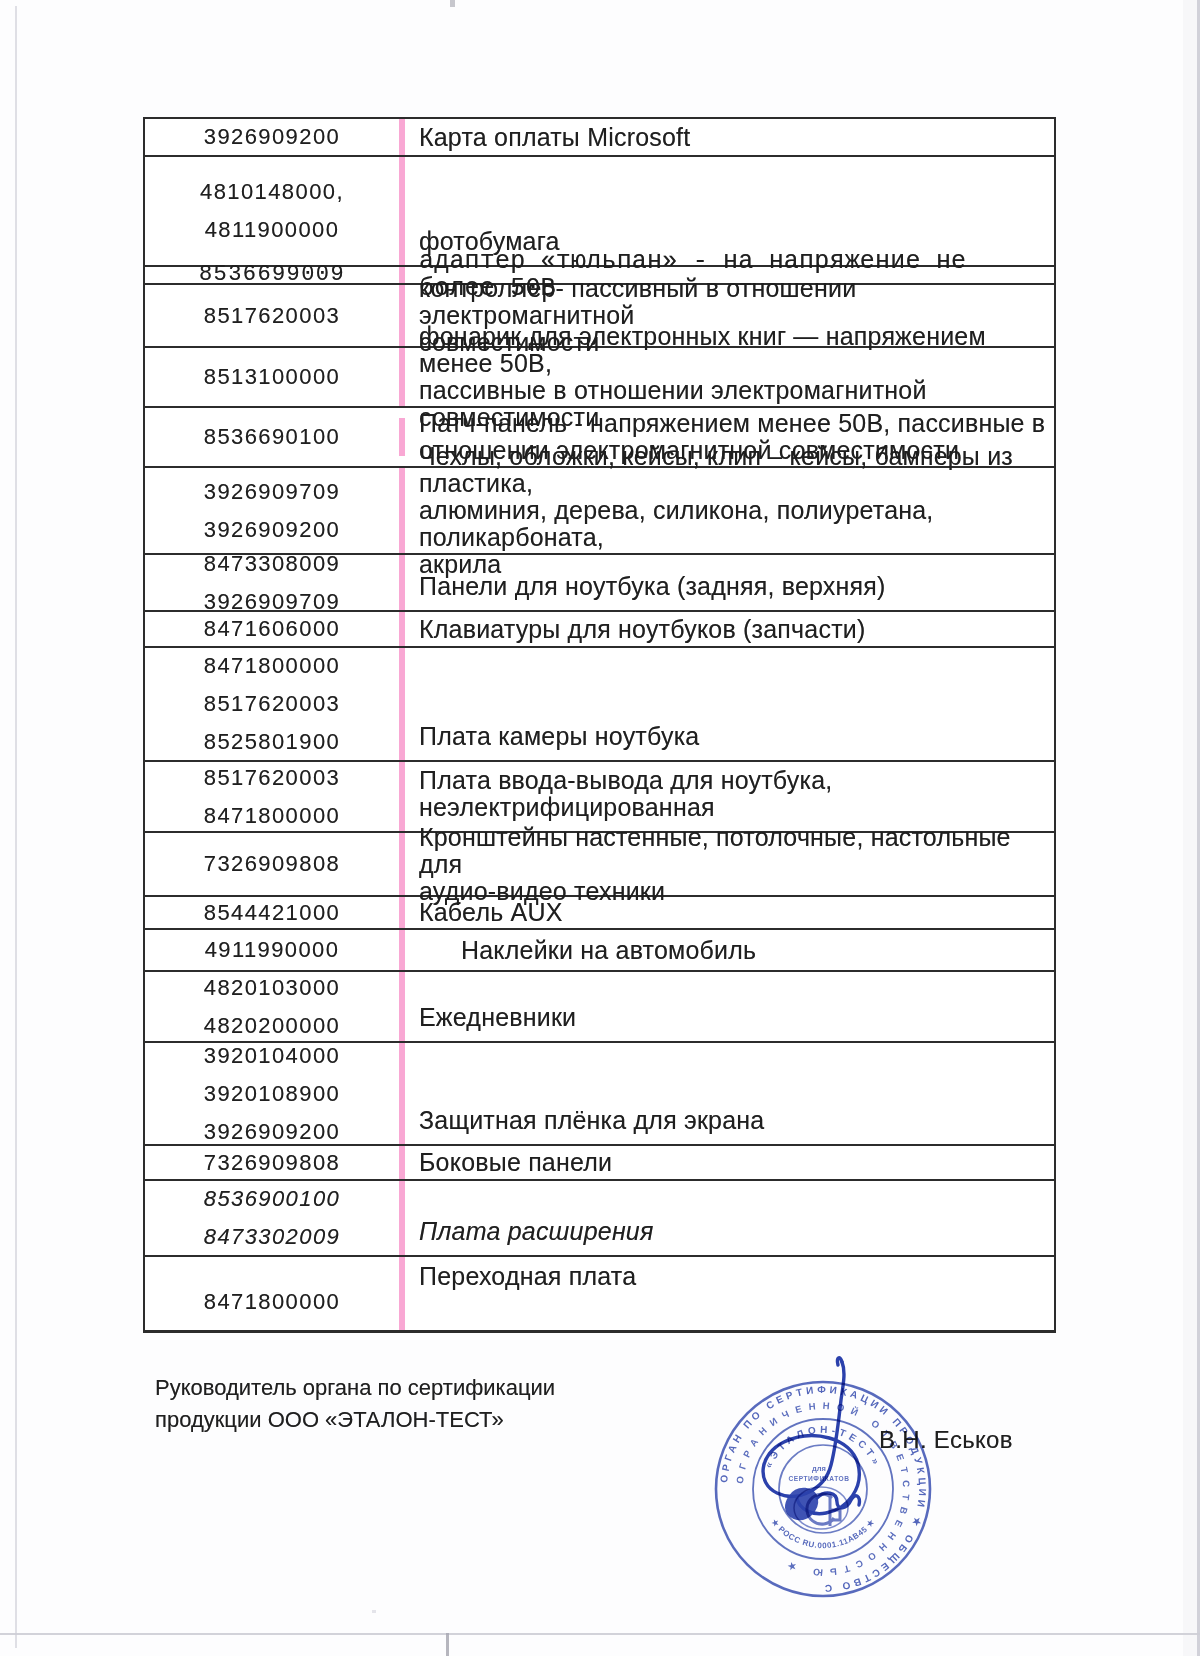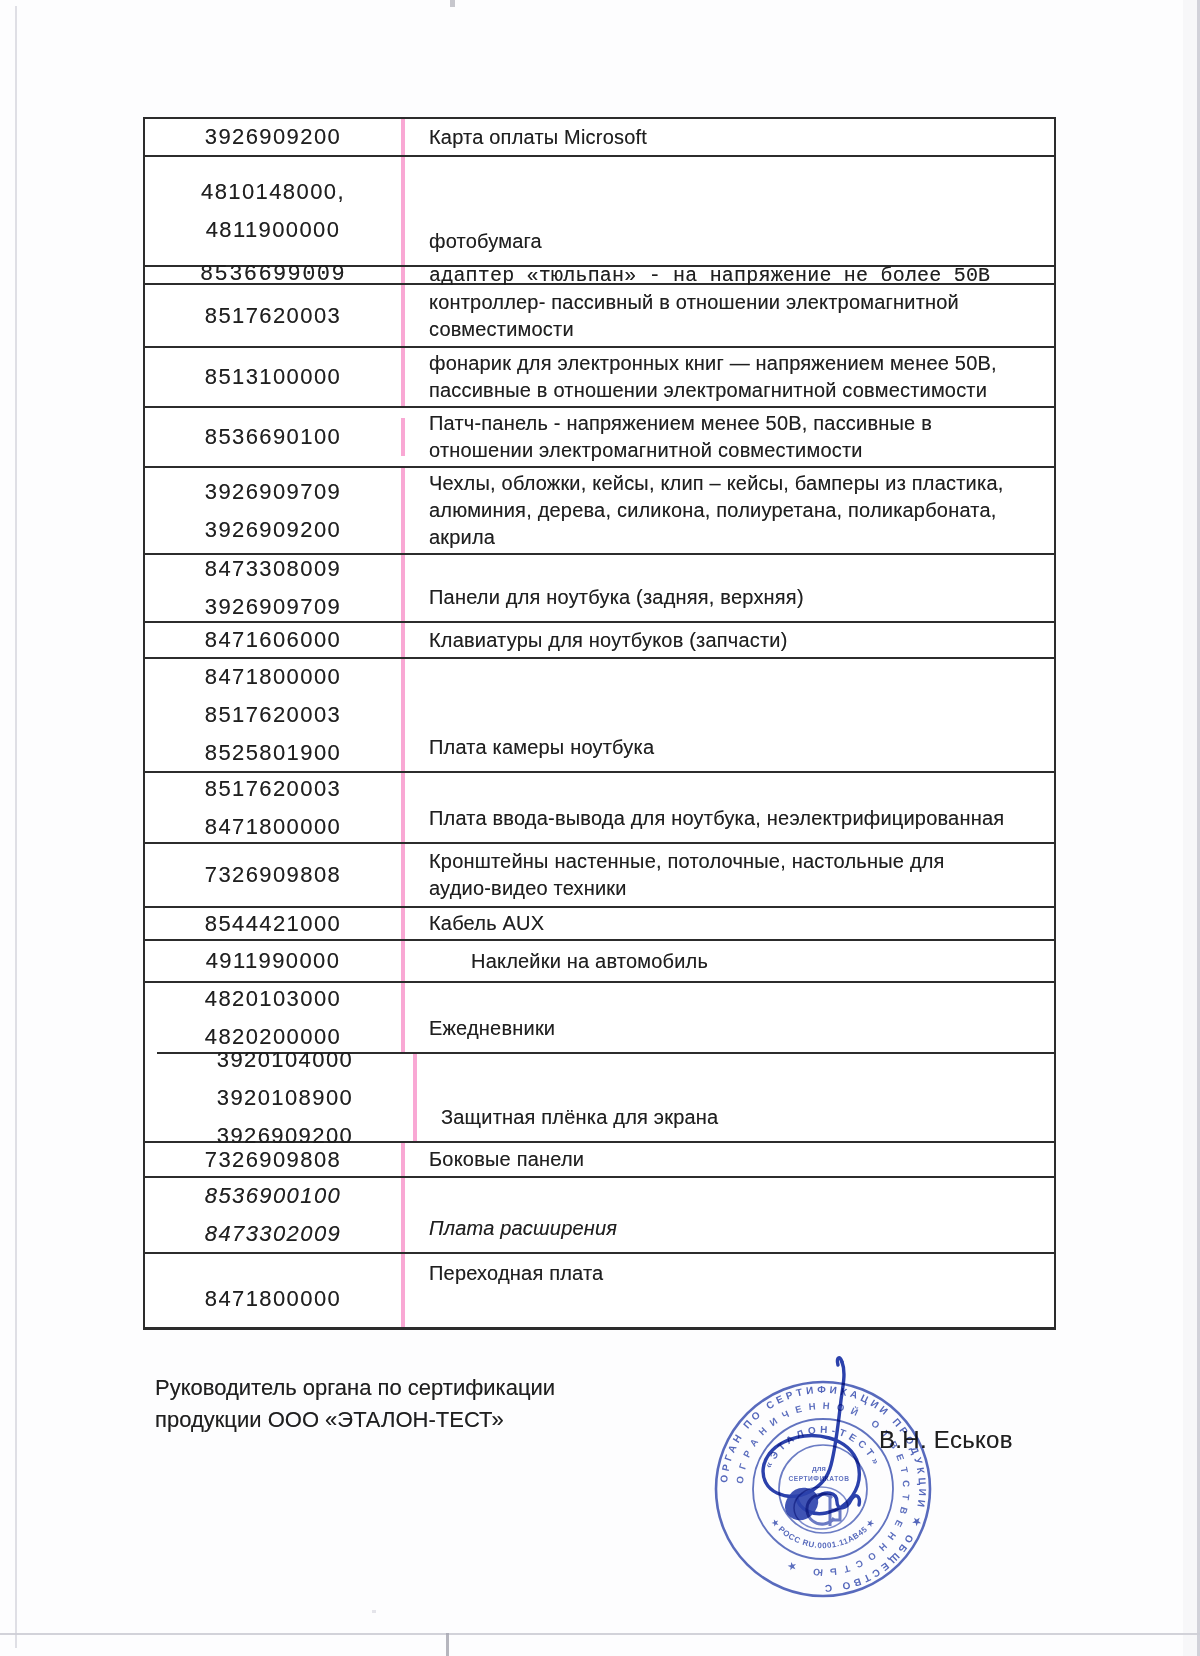--- a/index.html
+++ b/index.html
@@ -22,46 +22,46 @@
   .doc-table{
     position:absolute;left:143px;top:117px;width:913px;
     border:2px solid #2c2c2c;border-bottom-width:3px;
     background:#fff;box-sizing:border-box;
     text-shadow:0 0 .5px rgba(20,20,20,.45);
   }
   .row{display:flex;box-sizing:border-box;}
   .row + .row{border-top:2px solid #2c2c2c;}
   .cell{box-sizing:border-box;}
   .codes{
-    width:260px;border-right:4px solid #f9a8d4;
+    width:260px;border-right:6px solid #f9a8d4;
     display:flex;flex-direction:column;justify-content:center;
     text-align:center;font-size:22px;letter-spacing:1.4px;
     line-height:38px;white-space:pre-line;
   }
   .desc{
     flex:1;display:flex;flex-direction:column;justify-content:center;
-    padding-left:24px;padding-right:8px;
-    font-size:20px;letter-spacing:.2px;line-height:27px;white-space:pre-line;
+    padding-left:14px;padding-right:8px;
+    font-size:25px;letter-spacing:.2px;line-height:27px;white-space:pre-line;
   }
   .row:nth-child(1){height:36px;}
   .row:nth-child(2){height:110px;}
   .row:nth-child(3){height:18px;font-family:Liberation Mono, monospace;}
   .row:nth-child(4){height:63px;}
   .row:nth-child(5){height:60px;}
   .row:nth-child(6){height:60px;align-items:center;}
   .row:nth-child(7){height:87px;}
-  .row:nth-child(8){height:68px;}
+  .row:nth-child(8){height:57px;}
   .row:nth-child(9){height:36px;}
   .row:nth-child(10){height:114px;}
   .row:nth-child(11){height:71px;}
   .row:nth-child(12){height:64px;}
   .row:nth-child(13){height:33px;}
   .row:nth-child(14){height:42px;gap:42px;}
   .row:nth-child(15){height:71px;}
-  .row:nth-child(16){height:89px;margin-left:12px;}
+  .row:nth-child(16){height:103px;}
   .row:nth-child(17){height:35px;}
   .row:nth-child(18){height:76px;font-style:italic;}
   .row:nth-child(19){height:75px;}
   
   .row:nth-child(2) .desc,.row:nth-child(8) .desc,.row:nth-child(10) .desc,
   .row:nth-child(11) .desc,.row:nth-child(15) .desc,.row:nth-child(16) .desc,
   .row:nth-child(18) .desc{justify-content:flex-end;padding-bottom:10px;}
   
   .row:nth-child(19) .desc{justify-content:flex-start;padding-top:6px;}
   .row:nth-child(19) .codes{justify-content:flex-end;padding-bottom:9px;}

